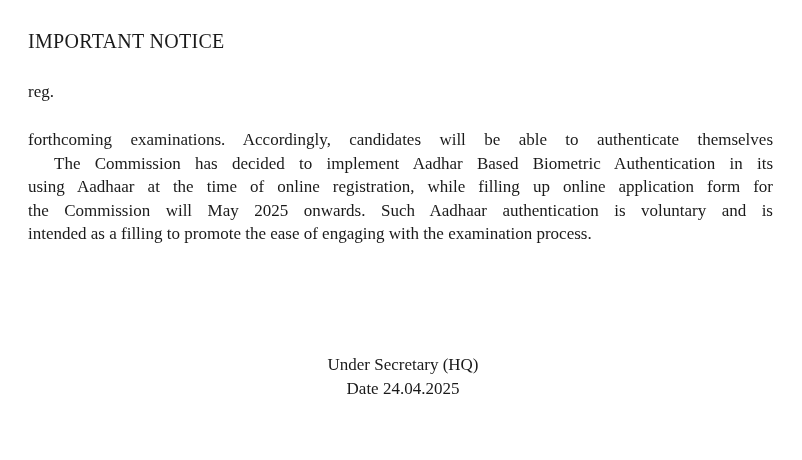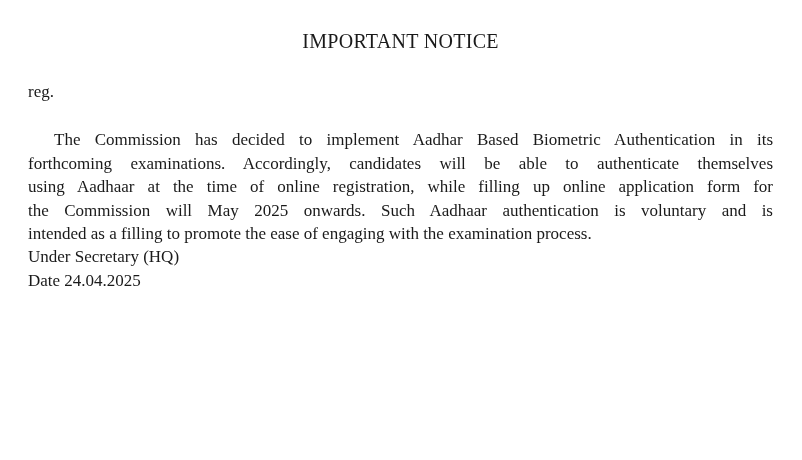--- a/index.html
+++ b/index.html
@@ -17,21 +17,20 @@
   .page {
     position: relative;
     box-sizing: border-box;
     width: 802px;
     height: 460px;
     padding: 0 29px 0 28px;
     background: #ffffff;
   }
   .notice-title {
     margin-top: 28px;
-    text-align: center;
     font-size: 20px;
     line-height: 26px;
     letter-spacing: 0.3px;
     white-space: nowrap;
   }
   .subject-block {
     margin-top: 26px;
     font-size: 17px;
     line-height: 23.4px;
   }
@@ -49,40 +48,41 @@
     -moz-text-align-last: justify;
   }
   .line.first-indent {
     box-sizing: border-box;
     padding-left: 26px;
   }
   .bold {
     font-weight: normal;
   }
   .signature-block {
+    margin-top: 108px;
     margin-right: -5px;
-    text-align: left;
+    text-align: center;
     font-size: 17px;
     line-height: 23.4px;
   }
 </style>
 </head>
 <body>
 
 <div class="page">
 
   <div class="notice-title">IMPORTANT NOTICE</div>
 
   <div class="subject-block">
     <div class="line">reg.</div>
   </div>
 
   <div class="body-block">
+    <div class="line justified">forthcoming examinations. Accordingly, candidates will be able to authenticate themselves</div>
     <div class="line justified first-indent">The Commission has decided to implement Aadhar Based Biometric Authentication in its</div>
-    <div class="line justified">forthcoming examinations. Accordingly, candidates will be able to authenticate themselves</div>
     <div class="line justified">using Aadhaar  at the time of online registration, while filling up online application form for</div>
     <div class="line justified"><span>the Commission will </span><span class="bold">May 2025</span><span> onwards. Such Aadhaar authentication is voluntary and is</span></div>
     <div class="line">intended as a filling to promote the ease of engaging with the examination process.</div>
   </div>
 
   <div class="signature-block">
     <div class="line">Under Secretary (HQ)</div>
     <div class="line">Date 24.04.2025</div>
   </div>
 

